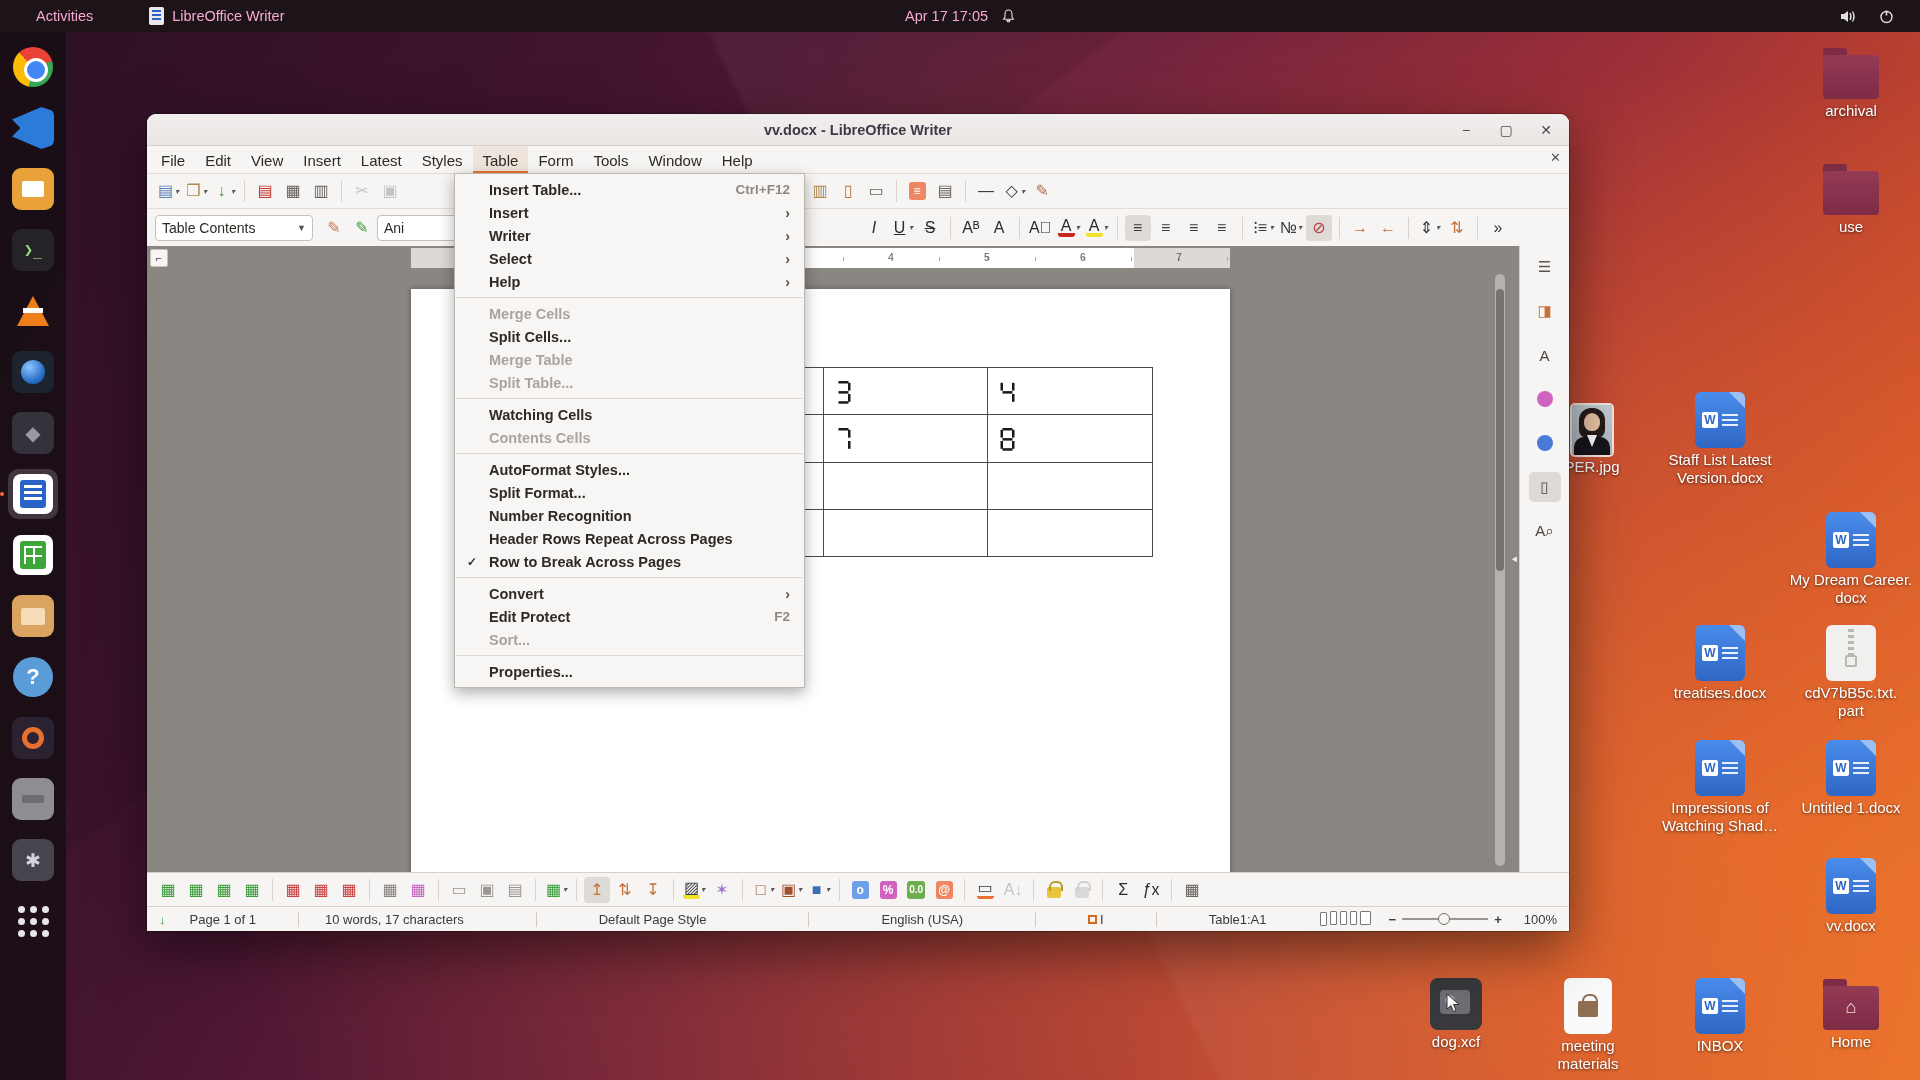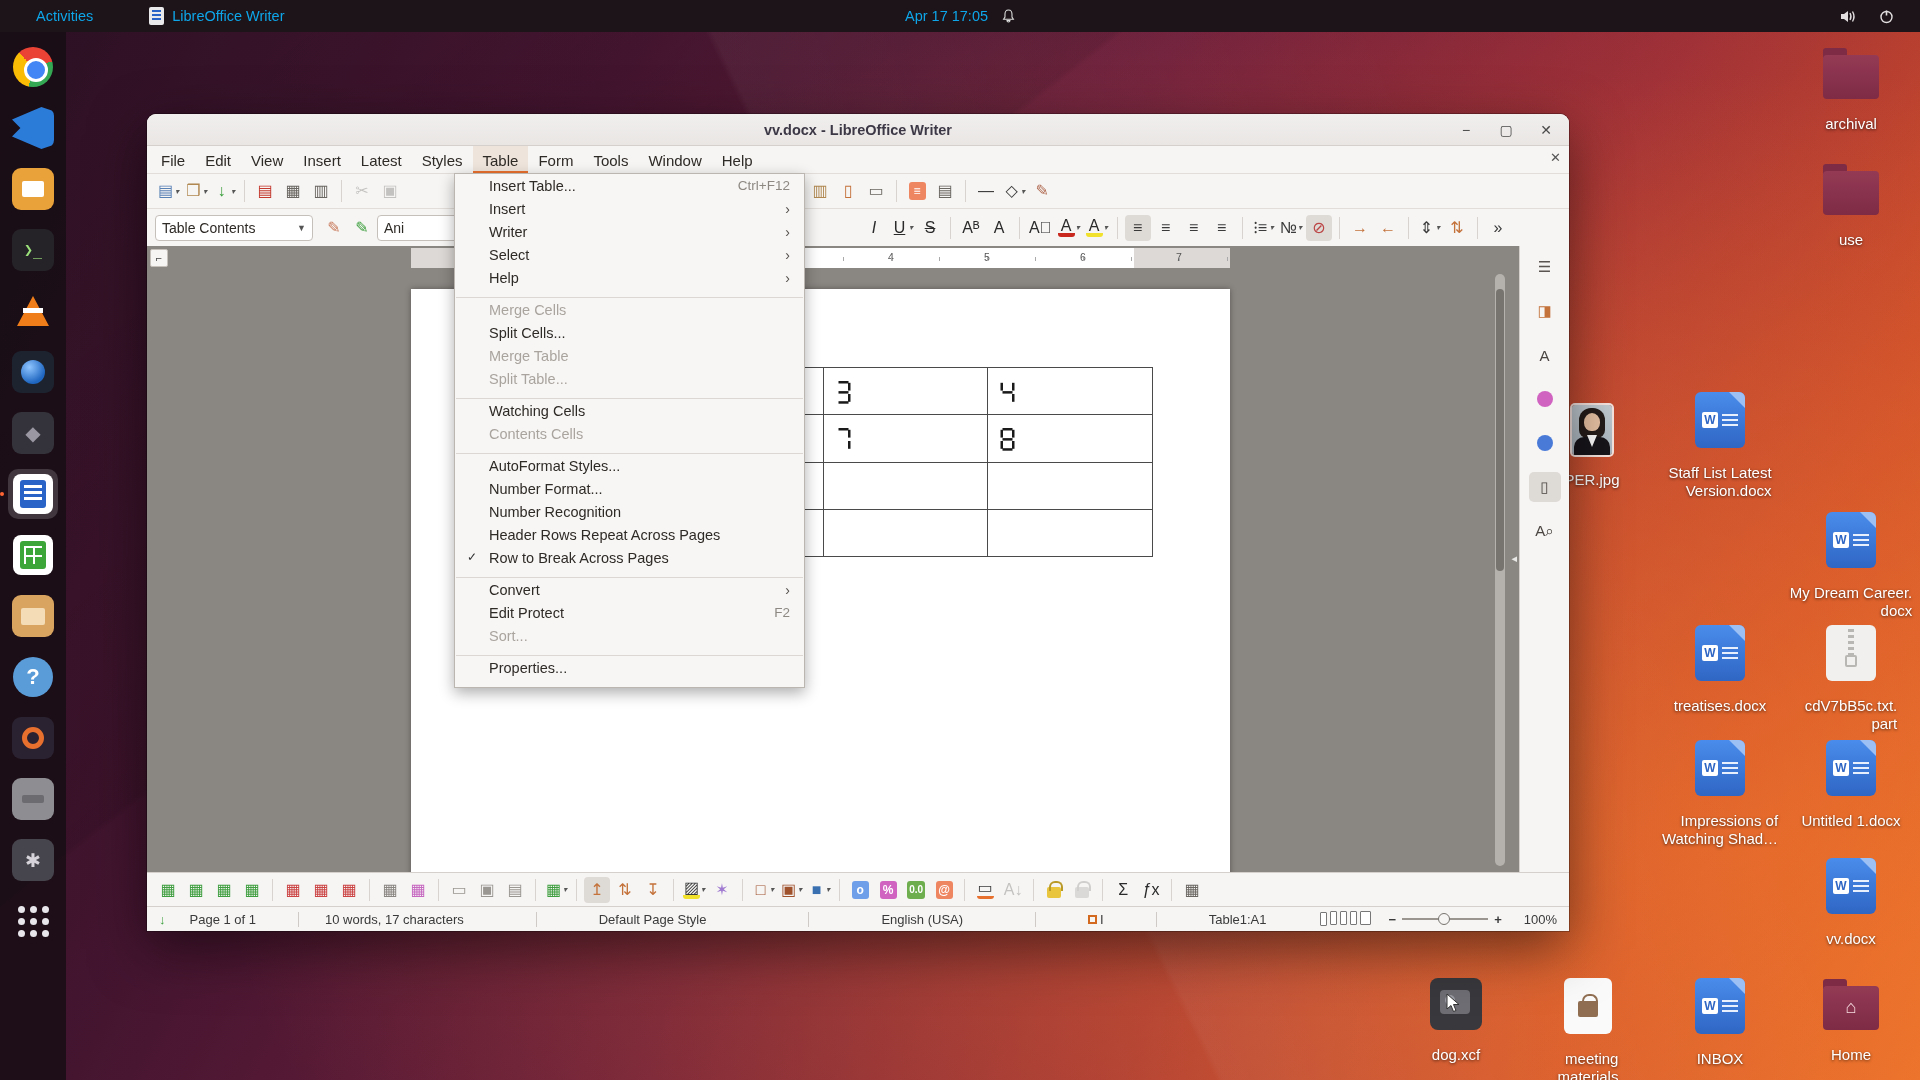--- a/index.html
+++ b/index.html
@@ -13,21 +13,21 @@
       linear-gradient(118deg,#2a1022 0%,#451530 26%,#6d1f3c 48%,#9c2f38 68%,#cc4c2a 85%,#e86f2c 100%);
   }
   #desktop::before { content:""; position:absolute; inset:0;
     background:
       linear-gradient(64deg, transparent 49.7%, rgba(255,255,255,.045) 50%, transparent 78%),
       linear-gradient(-38deg, transparent 64.7%, rgba(0,0,0,.09) 65%, transparent 92%);
     pointer-events:none; }
 
   
   #topbar { position:absolute; top:0; left:0; width:1920px; height:32px; background:#1c1418;
-    display:flex; align-items:center; color:#0ea5e9; font-size:14.5px; z-index:300; }
+    display:flex; align-items:center; color:#f9a8d4; font-size:14.5px; z-index:300; }
   #topbar .tb-left { display:flex; align-items:center; gap:56px; padding-left:36px; }
   #topbar .appwrap { display:flex; align-items:center; gap:8px; }
   .writer-mini { width:15px; height:18px; background:#e9e9ec; border-radius:2px; position:relative; }
   .writer-mini::before { content:""; position:absolute; left:3px; top:3px; width:9px; height:2px;
      box-shadow:0 4px 0 #2a63c8, 0 8px 0 #2a63c8; background:#2a63c8; }
   #topbar .tb-center { position:absolute; left:50%; transform:translateX(-50%); display:flex; gap:14px; align-items:center; }
   .bell { font-size:13px; color:#d8d4d6; }
   #topbar .tb-right { margin-left:auto; display:flex; gap:22px; padding-right:26px; font-size:13px; color:#e2dee0; }
 
   
@@ -59,21 +59,21 @@
   .ic-files { background:#d9a460; } .ic-files i { width:24px; height:17px; background:#f3dcb6; border-radius:2px; }
   .ic-help { width:40px; height:40px; border-radius:50%; background:#5a9cd8; color:#fff; font-weight:bold; font-size:22px; display:flex; align-items:center; justify-content:center; }
   .ic-ring { background:#2a2230; } .ic-ring i { width:22px; height:22px; border-radius:50%; border:5px solid #e8702e; }
   .ic-gray { background:#8d8d92; } .ic-gray i { width:22px; height:8px; background:#6b6b70; border-radius:2px; }
   .ic-gear { background:#46444c; color:#d6d4da; font-size:19px; }
   .ic-grid { display:grid; grid-template-columns:repeat(3,7px); grid-template-rows:repeat(3,7px); gap:5px; }
   .ic-grid i { width:7px; height:7px; border-radius:50%; background:#e8e6ea; }
 
   
   .dicon { position:absolute; width:130px; display:flex; flex-direction:column; align-items:center; z-index:5; }
-  .dlabel { margin-top:16px; color:#fff; font-size:15px; line-height:18px; text-align:right; text-shadow:0 1px 3px rgba(0,0,0,.65); }
+  .dlabel { margin-top:3px; color:#fff; font-size:15px; line-height:18px; text-align:center; text-shadow:0 1px 3px rgba(0,0,0,.65); }
   .fold3r { width:56px; height:44px; position:relative; margin-top:8px; }
   .fold3r::before { content:""; position:absolute; left:0; top:-7px; width:24px; height:10px; background:#7e2b46; border-radius:3px 3px 0 0; }
   .fold3r::after { content:""; position:absolute; inset:0; background:linear-gradient(#943a55,#7e2b46); border-radius:4px; }
   .fold3r i { position:absolute; z-index:2; left:50%; top:50%; transform:translate(-50%,-52%); color:#f4d9de; font-size:18px; }
   .docx { width:50px; height:56px; background:linear-gradient(#4a8ceb,#2f66c4); border-radius:6px; position:relative; }
   .docx::before { content:""; position:absolute; right:0; top:0; border-style:solid; border-width:0 16px 16px 0; border-color:transparent #9dc0f4 transparent transparent; border-radius:0 6px 0 0; }
   .docx .w { position:absolute; left:7px; top:20px; width:16px; height:16px; background:#fff; border-radius:2px; color:#2f66c4; font-size:12px; font-weight:bold; text-align:center; line-height:16px; }
   .docx .ln { position:absolute; right:7px; top:22px; width:16px; height:2px; background:#e8f0fd; box-shadow:0 5px 0 #e8f0fd,0 10px 0 #e8f0fd; }
   .zipf { width:50px; height:56px; background:#f1f0ee; border-radius:6px; position:relative; }
   .zipf::before { content:""; position:absolute; left:50%; top:4px; width:6px; height:26px; transform:translateX(-50%);
@@ -164,21 +164,21 @@
   .vico { width:11px; height:14px; border:1px solid #777; background:#fff; display:inline-block; margin:0 1.5px; border-radius:1px; }
   .vico.sm { width:7px; }
   #zoomslider { display:flex; align-items:center; gap:6px; padding:0 10px; }
   #zoomslider .track { width:86px; height:2px; background:#9a968f; position:relative; }
   #zoomslider .knob { position:absolute; left:36px; top:-5px; width:12px; height:12px; border-radius:50%; background:#f6f5f4; border:1px solid #77736f; }
   #zoomslider .mid { position:absolute; left:42px; top:-3px; width:1px; height:8px; background:#77736f; }
 
   
   #tablemenu { position:absolute; left:307px; top:59px; width:351px; background:#f7f6f5; border:1px solid #bcb6b0;
      box-shadow:0 5px 14px rgba(0,0,0,.32); z-index:200; padding:4px 0; font-size:14.5px; color:#2e2a26; }
-  .mi { height:23px; display:flex; align-items:flex-start; padding:0 14px 0 0; }
+  .mi { height:23px; display:flex; align-items:center; padding:0 14px 0 0;font-weight:bold; }
   .mi .chk { width:34px; text-align:center; font-size:12px; color:#333; }
   .mi .lbl { flex:1; }
   .mi .sc { color:#8d8882; font-size:13.5px; }
   .mi .sub { color:#55504b; font-size:14px; }
   .mi.dis { color:#aaa49e; }
   .msep { height:1px; background:#dcd7d2; margin:4px 1px; }
 </style>
 </head>
 <body>
 
@@ -930,21 +930,21 @@
           <span class="chk"></span>
           <span class="lbl">Contents Cells</span>
         </div>
         <div class="msep"></div>
         <div class="mi">
           <span class="chk"></span>
           <span class="lbl">AutoFormat Styles...</span>
         </div>
         <div class="mi">
           <span class="chk"></span>
-          <span class="lbl">Number Format...</span>
+          <span class="lbl">Split Format...</span>
         </div>
         <div class="mi">
           <span class="chk"></span>
           <span class="lbl">Number Recognition</span>
         </div>
         <div class="mi">
           <span class="chk"></span>
           <span class="lbl">Header Rows Repeat Across Pages</span>
         </div>
         <div class="mi">

